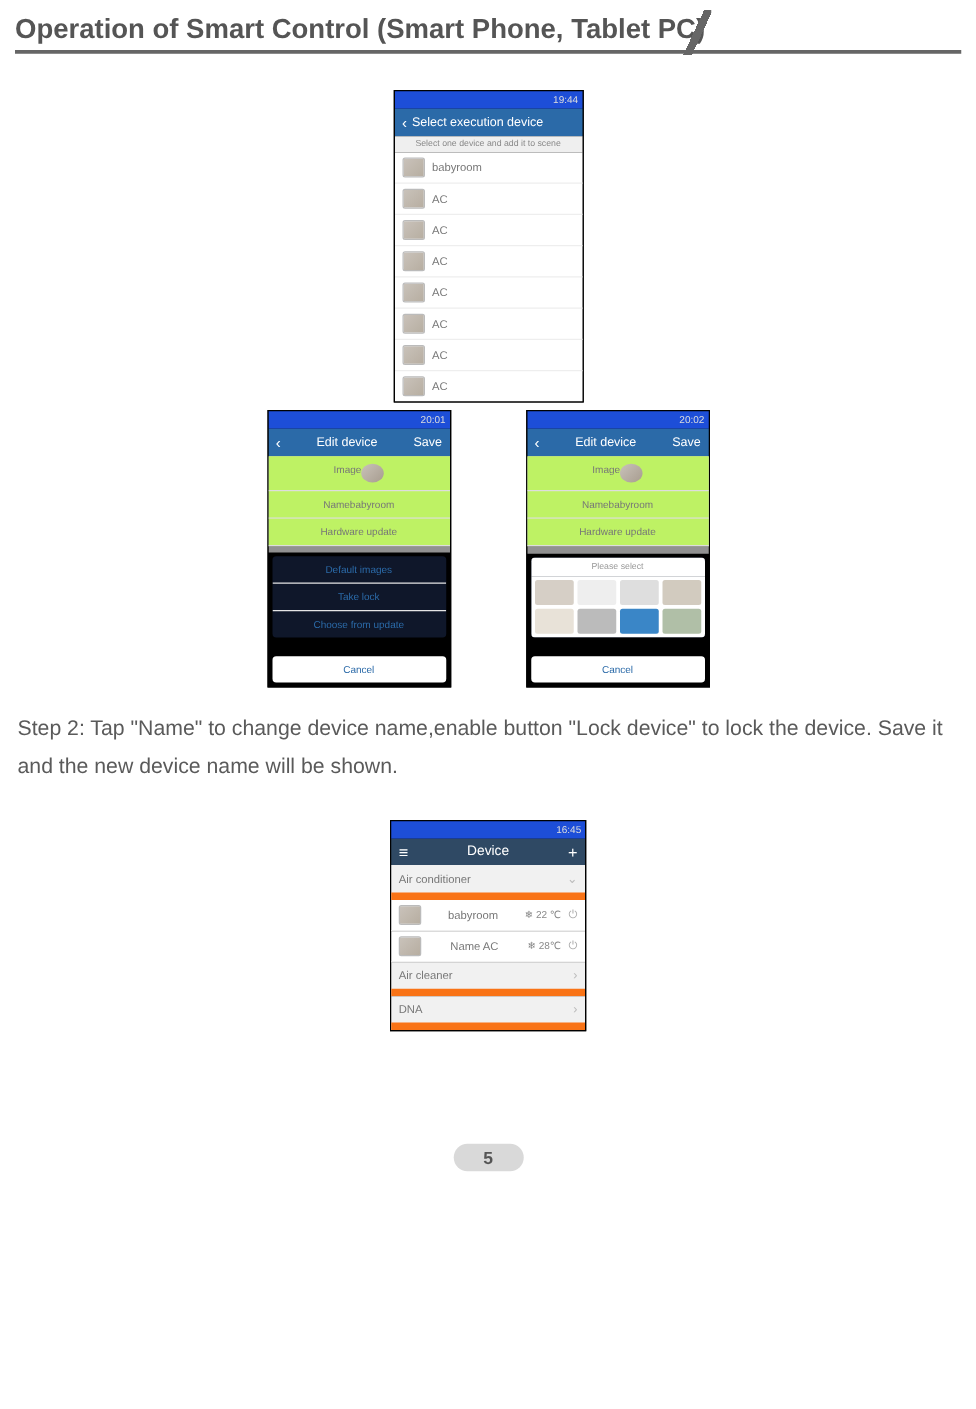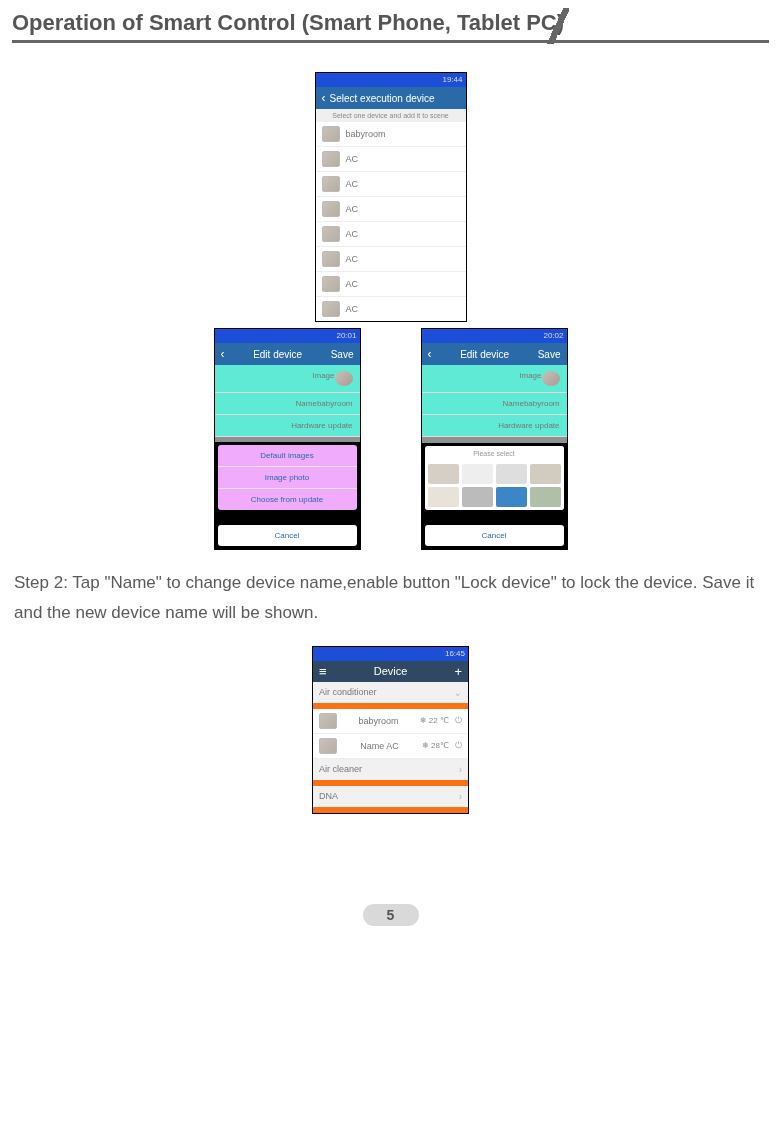--- a/index.html
+++ b/index.html
@@ -17,31 +17,31 @@
     .hint { background:#efefef; color:#888; font-size:7px; padding:3px 5px; }
     .wlist { background:#fff; }
     .row { display:flex; align-items:center; gap:6px; padding:4px 6px; border-bottom:1px solid #eee; }
     .row:last-child { border-bottom:0; }
     .thumb { width:16px; height:14px; background:linear-gradient(135deg,#c9c2ba,#b7aea1); border-radius:2px; border:1px solid #bbb; }
     .rowlbl { color:#777; font-size:9px; }
 
     .figs { text-align:center; }
     .fig1-wrap { display:flex; justify-content:center; margin-top:26px; }
     .fig2-wrap { display:flex; justify-content:center; gap:60px; margin-top:6px; }
-    .fig3-wrap { display:flex; justify-content:center; margin-top:18px; }
+    .fig3-wrap { display:flex; justify-content:center; margin-top:28px; }
 
     .phone.p1 { width:150px; }
     .phone.p2 { width:145px; height:220px; display:flex; flex-direction:column; }
     .phone.p3 { width:155px; }
 
     .p2 .form-area { background:#e7e7e7; flex:0 0 auto; }
-    .p2 .frow { display:flex; justify-content:flex-end; padding:6px 7px; border-bottom:1px solid #ddd; color:#777; font-size:8px; background:#5eead4;}
+    .p2 .frow { display:flex; justify-content:center; padding:6px 7px; border-bottom:1px solid #ddd; color:#777; font-size:8px; background:#bef264;}
     .p2 .dimg { width:18px; height:15px; border-radius:50%; background:linear-gradient(135deg,#c9c2ba,#a79c8f); }
     .p2 .spacer { flex:1 1 auto; background:#aaa; opacity:.85; }
-    .p2 .sheet { background:#f0abfc; margin:3px; border-radius:3px; overflow:hidden; }
+    .p2 .sheet { background:#0f172a; margin:3px; border-radius:3px; overflow:hidden; }
     .p2 .opt { text-align:center; color:#2b6aa8; font-size:8px; padding:6px 0; border-bottom:1px solid #e5e5e5; }
     .p2 .opt:last-child { border-bottom:0; }
     .p2 .cancel { background:#fff; margin:12px 3px 3px; border-radius:3px; text-align:center; color:#2b6aa8; font-size:8px; padding:6px 0; }
     .p2 .pslabel { text-align:center; color:#999; font-size:7px; padding:4px; background:#fff; }
     .p2 .imgrid { display:grid; grid-template-columns:repeat(4,1fr); gap:3px; padding:3px; background:#fff;}
     .p2 .imgrid .cell { height:20px; border-radius:2px; }
     .c0{background:#d6cfc6;} .c1{background:#eee;} .c2{background:#dedede;} .c3{background:#d2cbbf;}
     .c4{background:#e8e2d8;} .c5{background:#bbb;} .c6{background:#3a86c7;} .c7{background:#b0bfa7;}
 
     .p3 .devhdr { background:#2f4964; color:#fff; display:flex; align-items:center; justify-content:space-between; font-size:11px; padding:3px 6px; }
@@ -132,21 +132,21 @@
             <span>babyroom</span>
           </div>
         <div class="frow">
             <span>Hardware update</span>
             <span></span>
           </div>
       </div>
       <div class="spacer"></div>
       <div class="sheet">
         <div class="opt">Default images</div>
-        <div class="opt">Image photo</div>
+        <div class="opt">Take lock</div>
         <div class="opt">Choose from update</div>
       </div>
       <div class="cancel">Cancel</div>
     </div>
 
     <div class="phone p2">
       <div class="statusbar"><span>20:02</span></div>
       <div class="bluehdr">
         <span class="back">‹</span>
         <span style="flex:1;text-align:center">Edit device</span>

